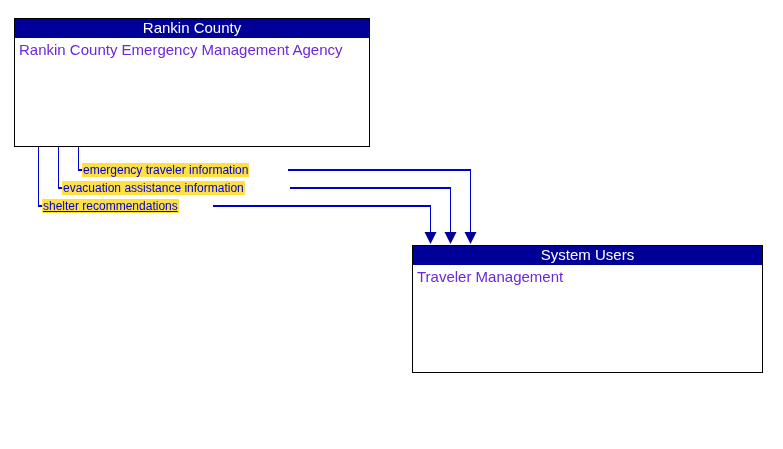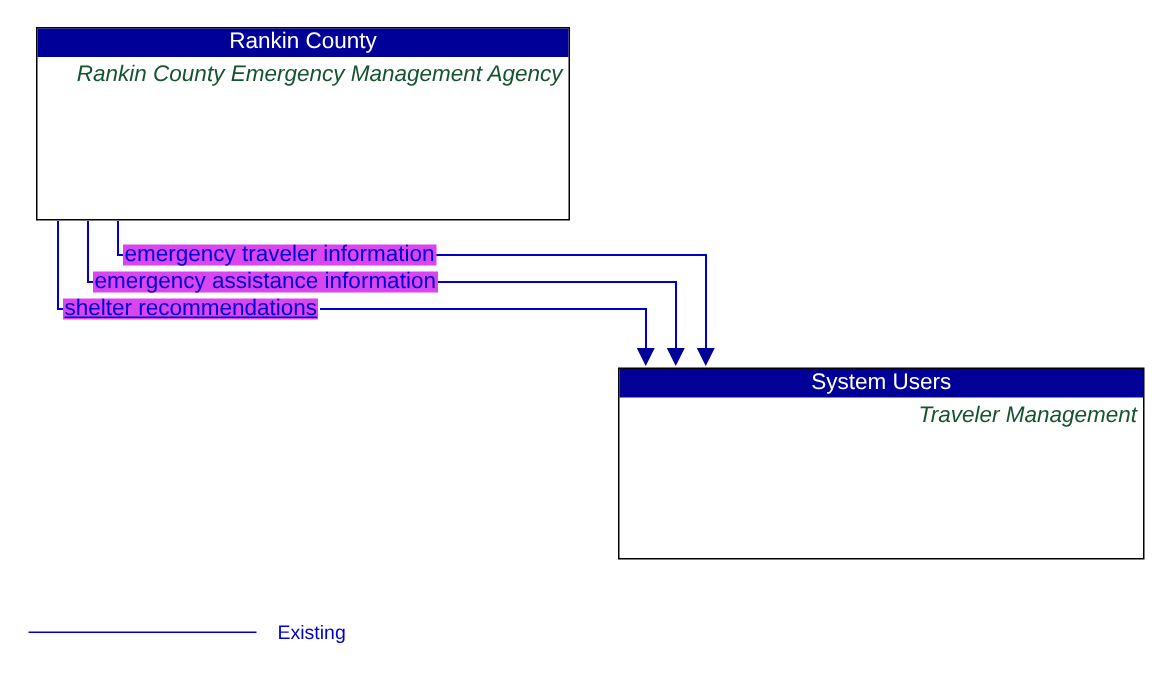--- a/index.html
+++ b/index.html
@@ -35,32 +35,31 @@
     background: #000099;
     color: #ffffff;
     text-align: center;
     font-size: 15px;
     line-height: 18px;
     height: 19px;
     white-space: nowrap;
     overflow: hidden;
   }
   .entity-body {
-    color: #14532d;
-    text-align: right;
+    color: #6d28d9;
+    text-align: left;
     font-size: 15px;
     line-height: 18px;
     padding-top: 3px;
     padding-left: 4px;
     padding-right: 4px;
-    font-style: italic;
   }
 
   #box-rankin-county {
-    left: 24px;
+    left: 14px;
     top: 18px;
     width: 356px;
     height: 129px;
   }
   #box-system-users {
     left: 412px;
     top: 245px;
     width: 351px;
     height: 128px;
   }
@@ -72,24 +71,24 @@
     top: 0;
     width: 783px;
     height: 449px;
     pointer-events: none;
   }
 
   
   .flow-label {
     position: absolute;
     color: #0000CC;
-    font-size: 15px;
+    font-size: 12px;
     line-height: 14px;
     white-space: nowrap;
-    background: #d946ef;
+    background: #fde047;
     padding: 0 1px;
     text-align: right;
   }
   #flow-label-0 { left: 82px;  top: 163px; }
   #flow-label-1 { left: 62px;  top: 181px; }
   #flow-label-2 { left: 42px;  top: 199px; text-decoration: underline; }
 
   
   #legend {
     position: absolute;
@@ -144,21 +143,17 @@
     <div class="entity-header">Rankin County</div>
     <div class="entity-body">Rankin County Emergency Management Agency</div>
   </div>
 
   <div class="entity-box" id="box-system-users">
     <div class="entity-header">System Users</div>
     <div class="entity-body">Traveler Management</div>
   </div>
 
   <div class="flow-label" id="flow-label-0">emergency traveler information</div>
-  <div class="flow-label" id="flow-label-1">emergency assistance information</div>
+  <div class="flow-label" id="flow-label-1">evacuation assistance information</div>
   <div class="flow-label" id="flow-label-2">shelter recommendations</div>
 
-  <div id="legend">
-    <div id="legend-line"></div>
-    <div id="legend-existing-label">Existing</div>
-  </div>
 
 </div>
 
 </body></html>

